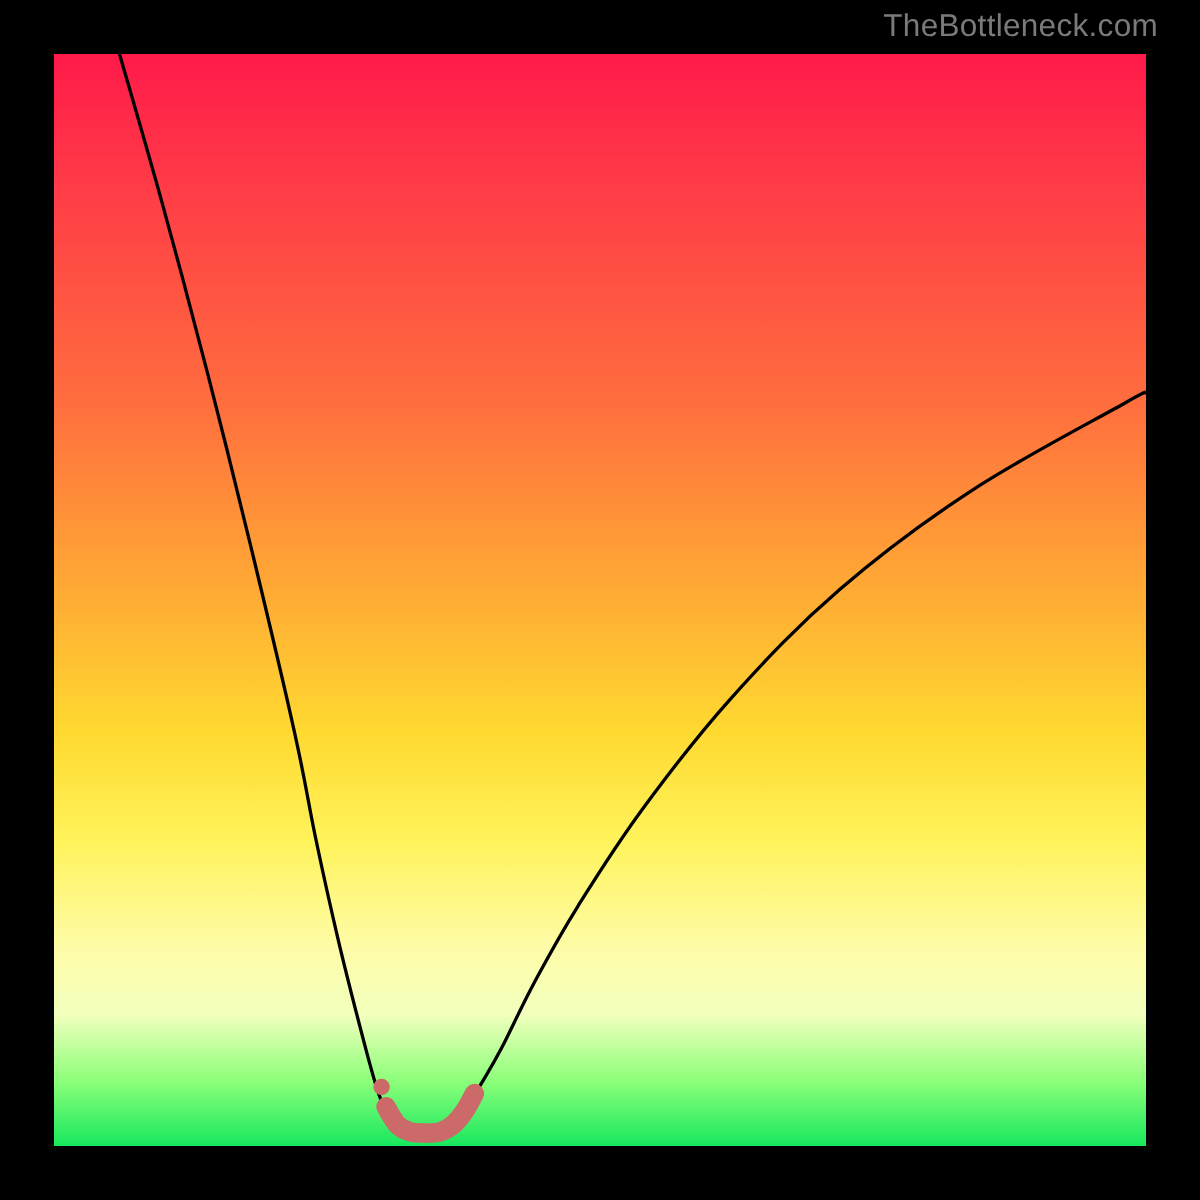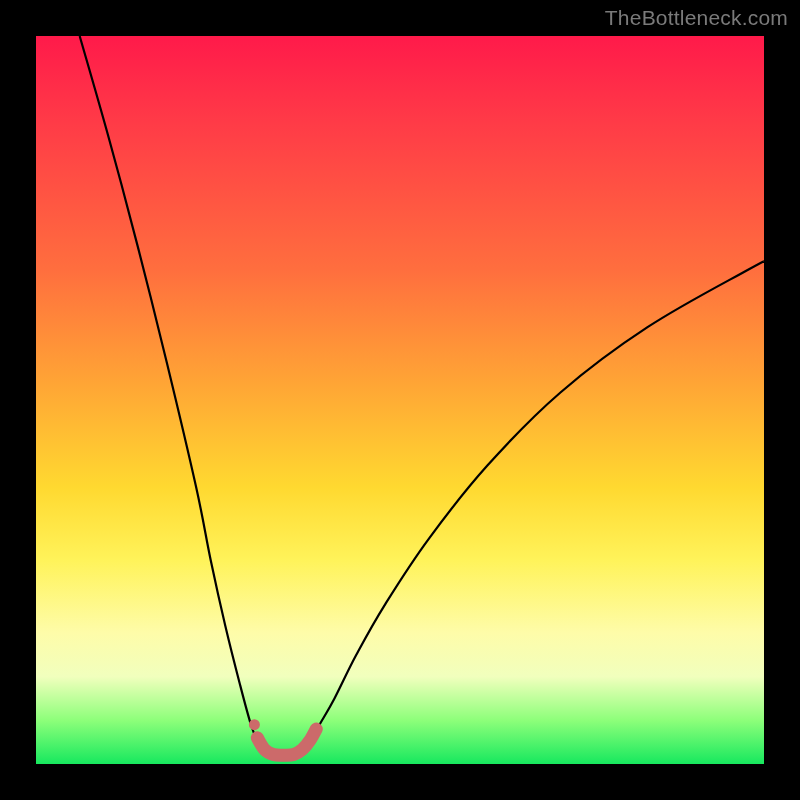--- a/index.html
+++ b/index.html
@@ -36,21 +36,21 @@
       #fff35a 72%,
       #fefca9 82%,
       #f1ffbd 88%,
       #8dff7a 94%,
       #17e85e 100%
     );
   }
   .watermark {
     position: absolute;
     top: 6px;
-    right: 12px;
+    right: 28px;
     color: #7a7a7a;
     font-size: 21px;
     font-weight: 500;
     letter-spacing: 0.2px;
     user-select: none;
   }
   svg.curves {
     position: absolute;
     left: 0;
     top: 0;

